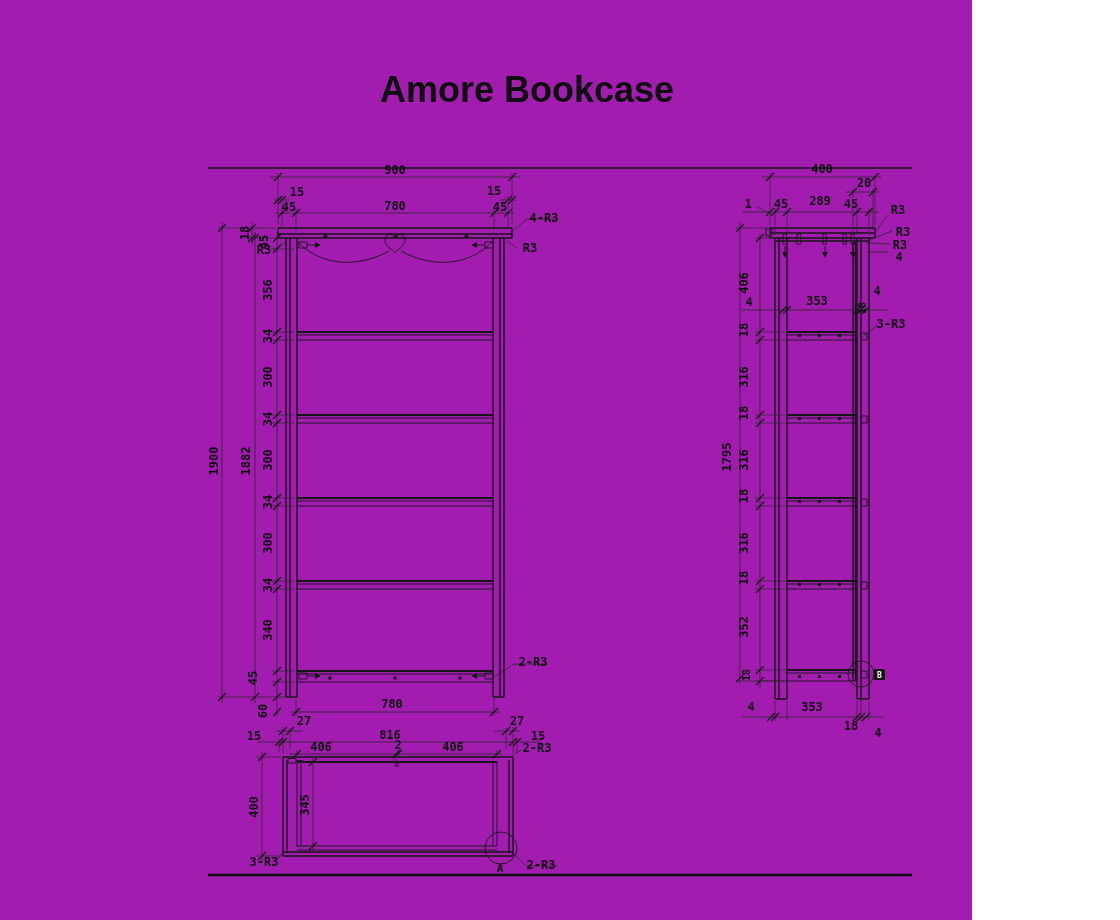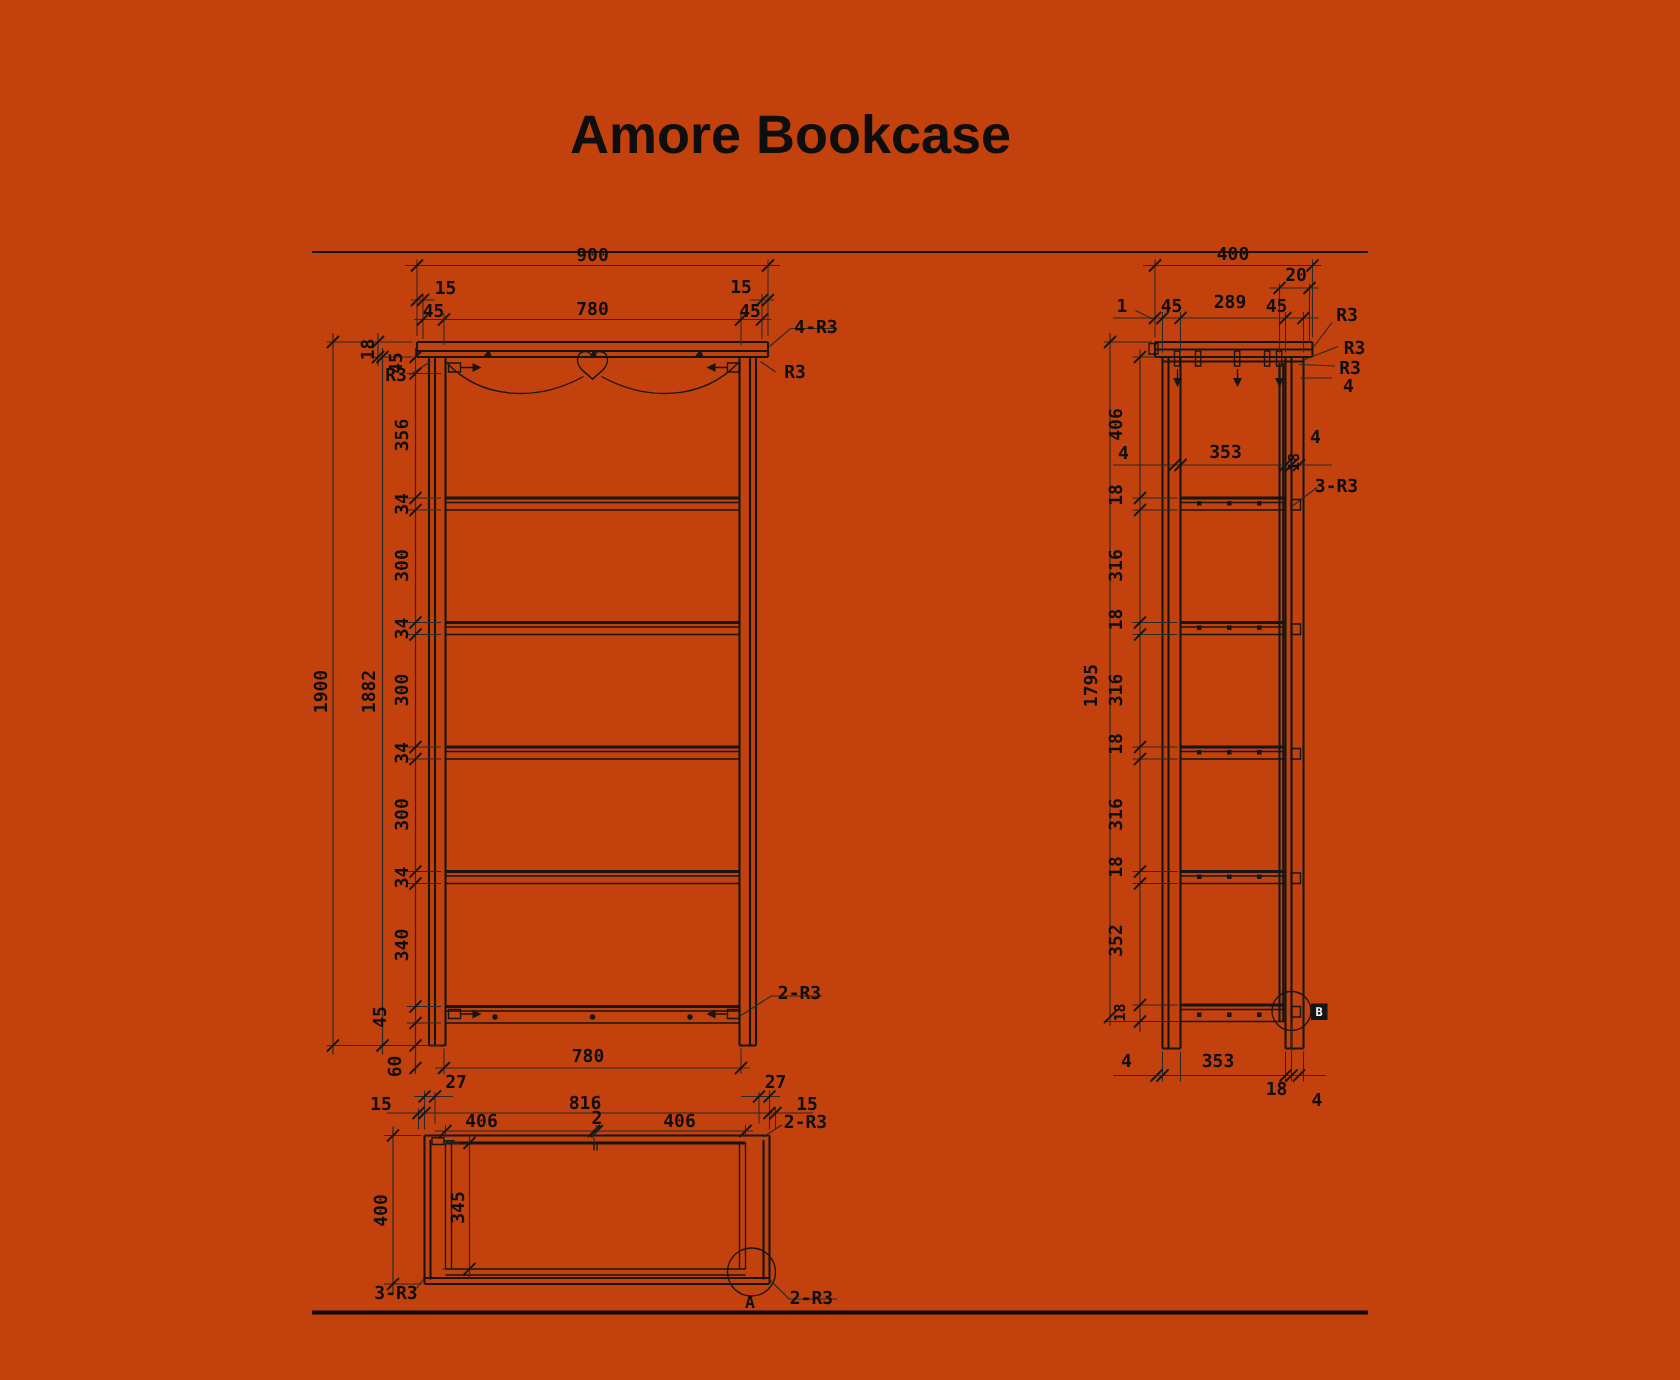--- a/index.html
+++ b/index.html
@@ -1,16 +1,16 @@
 <!DOCTYPE html>
 <html><head>
 <meta charset="utf-8">
 <style>
   html,body{margin:0;padding:0;background:#ffffff;}
-  .sheet{width:1120px;height:920px;position:relative;background:#c2410c;}
+  .sheet{width:972px;height:920px;position:relative;background:#a21caf;}
   svg{display:block;}
   .obj{stroke:#161616;stroke-width:1.4;fill:none;}
   .thick{stroke:#161616;stroke-width:1.9;fill:none;}
   .thin{stroke:#161616;stroke-width:0.9;fill:none;}
   .diml{stroke:#2a2a2a;stroke-width:0.8;fill:none;}
   .extl{stroke:#2a2a2a;stroke-width:0.7;fill:none;}
   .tick{stroke:#161616;stroke-width:1.2;fill:none;}
   .mark{fill:#161616;stroke:none;}
   .b1{stroke:#161616;stroke-width:1.4;}
   .b2{stroke:#0c0c0c;stroke-width:2.6;}

